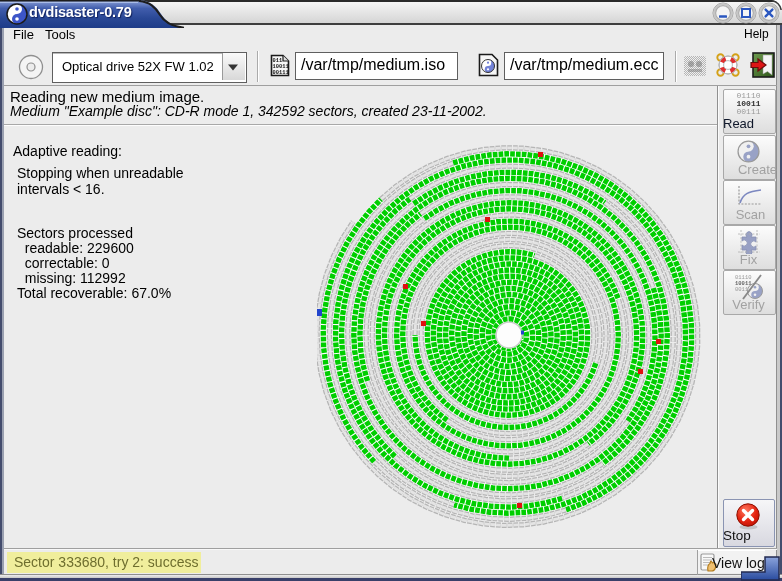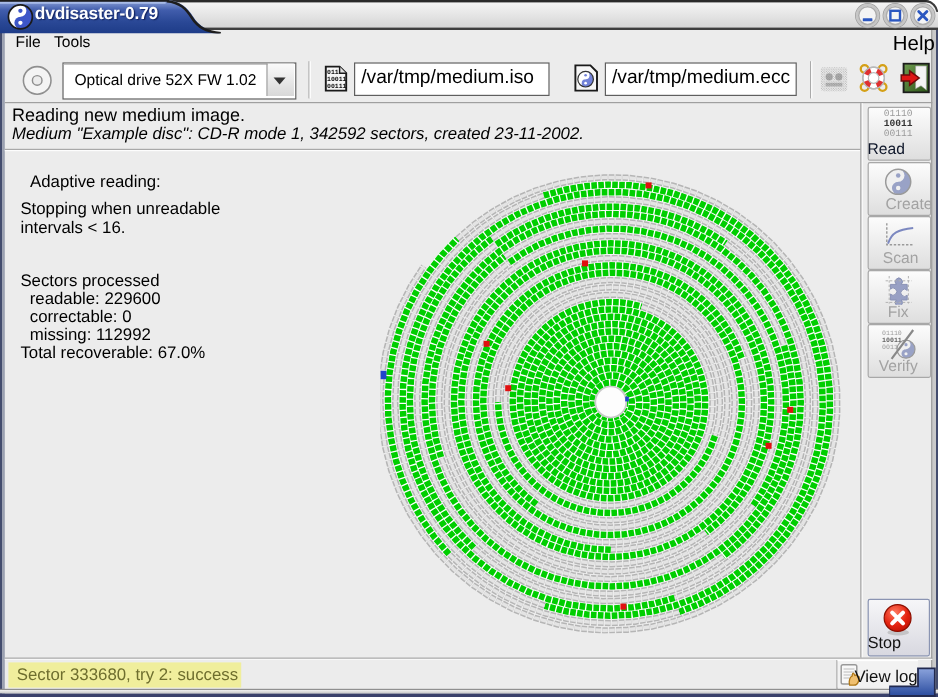--- a/index.html
+++ b/index.html
@@ -86,21 +86,21 @@
       </radialGradient>
     </defs>
  <circle cx="11" cy="11" r="10" fill="url(#wb769)" stroke="#9d9d9d" stroke-width="1"></circle>
  <circle cx="11" cy="11" r="8.9" fill="none" stroke="#c6c6c6" stroke-width="2"></circle>
  <circle cx="11" cy="11" r="7.4" fill="#f4f4f4" stroke="#adadad" stroke-width="1.2"></circle>
     <path d="M7.6,7.6 L14.4,14.4 M14.4,7.6 L7.6,14.4" stroke="#2b57c0" stroke-width="2.4" stroke-linecap="round"></path>
   </svg>
 
 <div class="abs txt" style="left:13px;top:27px;font-size:13px">File</div>
 <div class="abs txt" style="left:45px;top:27px;font-size:13px">Tools</div>
-<div class="abs txt" style="left:744px;top:27px;font-size:17px">Help</div>
+<div class="abs txt" style="left:744px;top:27px;font-size:12px">Help</div>
 
 <div class="abs" style="left:4px;top:85px;width:773px;height:1px;background:#9f9f9f"></div>
 
 <svg class="abs" style="left:17px;top:53px" width="28" height="28" viewBox="0 0 28 28">
  <circle cx="14" cy="14" r="11.5" fill="#f4f4f4" stroke="#8f8f8f" stroke-width="1.3"></circle>
  <circle cx="14" cy="14" r="4" fill="#ececec" stroke="#8f8f8f" stroke-width="1.2"></circle>
 </svg>
 
 <div class="abs" style="left:52px;top:52px;width:193px;height:29px;background:#fff;border:1px solid #5f5f5f"></div>
 <div class="abs" style="left:53px;top:53px;width:191px;height:1px;background:#b9b9b9"></div>
@@ -177,21 +177,21 @@
  <rect x="3" y="1" width="21" height="24" fill="url(#door)" stroke="#1c1c1c" stroke-width="1.6"></rect>
  <path d="M13,3 H22 V23 L17.5,19.5 L13,22 Z" fill="#f4f4f4" stroke="#999" stroke-width="0.5"></path>
  <path d="M1,10.5 H8 V7 L16,13 L8,19 V15.5 H1 Z" fill="#dd1515" stroke="#6d0a0a" stroke-width="1.2"></path>
 </svg>
 
 <div class="abs txt" style="left:10px;top:88px;font-size:15px">Reading new medium image.</div>
 <div class="abs txt" style="left:10px;top:103px;font-style:italic">Medium "Example disc": CD-R mode 1, 342592 sectors, created 23-11-2002.</div>
 <div class="abs" style="left:4px;top:124px;width:713px;height:1px;background:#a8a8a8"></div>
 <div class="abs" style="left:4px;top:125px;width:713px;height:1px;background:#fdfdfd"></div>
 
-<div class="abs txt" style="left:25px;top:143px">Adaptive reading:</div>
+<div class="abs txt" style="left:13px;top:143px">Adaptive reading:</div>
 <div class="abs txt" style="left:17px;top:165px;line-height:16px">Stopping when unreadable<br>intervals &lt; 16.</div>
 <div class="abs txt" style="left:17px;top:226px;line-height:15px">Sectors processed<br>&nbsp;&nbsp;readable: 229600<br>&nbsp;&nbsp;correctable: 0<br>&nbsp;&nbsp;missing: 112992<br>Total recoverable: 67.0%</div>
 
 <svg style="position:absolute;left:317px;top:143px" width="385" height="385" viewBox="0 0 385 385">
     <circle cx="192.0" cy="192.0" r="16.2" fill="none" stroke="#ffffff" stroke-width="6.0"></circle>
     <circle cx="192.0" cy="192.0" r="16.2" fill="none" stroke="#00ce00" stroke-width="5.4" stroke-dasharray="4.7 1.1"></circle>
     <path d="M192.0 176.0L193.7 176.0L195.4 176.1L197.0 176.5L198.7 177.0L200.2 177.7L201.8 178.6L203.2 179.6L204.5 180.7L205.7 182.0L206.7 183.5L207.6 185.0L208.4 186.6L208.9 188.4L209.3 190.1L209.5 192.0L209.5 193.8L209.4 195.6L209.0 197.5L208.4 199.2L207.6 201.0L206.7 202.6L205.6 204.2L204.3 205.6L202.9 206.9L201.3 208.0L199.7 209.0L197.9 209.8L196.0 210.4L194.1 210.8L192.1 211.1L190.1 211.1L188.1 210.9L186.1 210.4L184.2 209.8L182.3 209.0L180.5 208.0L178.9 206.8L177.3 205.4L175.9 203.8L174.7 202.1L173.6 200.3L172.8 198.4L172.1 196.4L171.6 194.3L171.4 192.1L171.4 190.0L171.6 187.8L172.1 185.7L172.8 183.6L173.7 181.6L174.8 179.7L176.1 177.9L177.5 176.2L179.2 174.7L181.0 173.4L183.0 172.3L185.1 171.3L187.2 170.6L189.5 170.1L191.8 169.9L194.1 169.9L196.4 170.1L198.7 170.6L201.0 171.3L203.1 172.3L205.2 173.5L207.1 174.9L208.9 176.5L210.5 178.3L211.9 180.2L213.1 182.3L214.1 184.5L214.9 186.9L215.4 189.3L215.6 191.7L215.6 194.2L215.4 196.7L214.9 199.1L214.1 201.5L213.1 203.8L211.8 206.0L210.3 208.1L208.6 210.0L206.7 211.7L204.6 213.2L202.4 214.5L200.0 215.5L197.5 216.3L195.0 216.9L192.4 217.2L189.7 217.2L187.1 216.9L184.5 216.3L181.9 215.5L179.5 214.4L177.2 213.1L175.0 211.5L173.0 209.7L171.1 207.7L169.5 205.4L168.2 203.1L167.0 200.6L166.2 197.9L165.6 195.2L165.3 192.4L165.3 189.6L165.6 186.9L166.2 184.1L167.1 181.4L168.2 178.8L169.6 176.3L171.3 174.0L173.2 171.9L175.4 170.0L177.7 168.3L180.2 166.8L182.9 165.6L185.7 164.7L188.5 164.1L191.5 163.8L194.4 163.8L197.4 164.1L200.3 164.7L203.1 165.6L205.9 166.8L208.5 168.3L210.9 170.1L213.2 172.1L215.2 174.4L217.0 176.9L218.6 179.5L219.8 182.3L220.8 185.3L221.4 188.3L221.7 191.4L221.7 194.5L221.4 197.6L220.8 200.7L219.8 203.7L218.5 206.5L217.0 209.3L215.1 211.9L213.0 214.2L210.6 216.4L208.0 218.3L205.2 219.9L202.3 221.2L199.2 222.2L196.0 222.9L192.7 223.3L189.5 223.3L186.2 222.9L183.0 222.3L179.8 221.2L176.8 219.9L173.9 218.3L171.2 216.3L168.7 214.1L166.4 211.6L164.4 208.8L162.7 205.9L161.4 202.8L160.3 199.6L159.6 196.3L159.2 192.9L159.2 189.4L159.5 186.0L160.3 182.6L161.3 179.3L162.7 176.1L164.4 173.1L166.5 170.3L168.8 167.6L171.4 165.3L174.3 163.2L177.3 161.4L180.6 159.9L184.0 158.8L187.5 158.1L191.0 157.7L194.6 157.7L198.2 158.0L201.7 158.8L205.2 159.9L208.5 161.3L211.7 163.1L214.7 165.3L217.4 167.7L219.9 170.4L222.1 173.4L223.9 176.6L225.5 180.0L226.6 183.5L227.4 187.2L227.8 190.9L227.9 194.7L227.5 198.4L226.7 202.1L225.6 205.7L224.1 209.2L222.2 212.5L219.9 215.6L217.4 218.5L214.6 221.0L211.5 223.3L208.1 225.3L204.6 226.9L200.9 228.1L197.1 228.9L193.2 229.4L189.3 229.4L185.4 229.0L181.6 228.2L177.8 227.0L174.2 225.4L170.7 223.5L167.5 221.2L164.5 218.5L161.8 215.6L159.4 212.3L157.4 208.9L155.7 205.2L154.4 201.4L153.6 197.4L153.1 193.4L153.1 189.3L153.5 185.2L154.3 181.2L155.5 177.3L157.2 173.5L159.2 169.9L161.6 166.6L164.3 163.5L167.4 160.7L170.8 158.2L174.4 156.1L178.2 154.3L182.2 153.0L186.3 152.1L190.5 151.6L194.7 151.5L198.9 151.9L203.1 152.8L207.2 154.1L211.1 155.8L214.8 157.9L218.3 160.4L221.6 163.2L224.5 166.4L227.1 169.9L229.3 173.6L231.1 177.6L232.5 181.7L233.4 186.0L233.9 190.3L234.0 194.7L233.6 199.1L232.7 203.4L231.4 207.6L229.6 211.7L227.5 215.6L224.9 219.2L221.9 222.6L218.6 225.6L215.0 228.3L211.2 230.6L207.1 232.5L202.8 233.9L198.4 234.9L193.9 235.5L189.3 235.5L184.8 235.1L180.3 234.2L175.9 232.8L171.7 231.0L167.7 228.8L163.9 226.1L160.4 223.1L157.3 219.7L154.5 215.9L152.1 211.9L150.1 207.7L148.6 203.3L147.6 198.7L147.0 194.0L147.0 189.3L147.4 184.6L148.3 180.0L149.7 175.4L151.6 171.1L153.9 166.9L156.6 163.0L159.8 159.4L163.3 156.1L167.1 153.2L171.3 150.8L175.7 148.7L180.2 147.2L185.0 146.1L189.8 145.5L194.7 145.4L199.5 145.9L204.3 146.8L209.0 148.2L213.5 150.2L217.8 152.5L221.9 155.4L225.6 158.6L229.0 162.3L232.0 166.2L234.5 170.5L236.7 175.0L238.3 179.7L239.4 184.6L240.0 189.6L240.1 194.6L239.7 199.7L238.7 204.6L237.2 209.5L235.3 214.1L232.8 218.6L229.9 222.8L226.5 226.6L222.8 230.1L218.7 233.2L214.3 235.9L209.6 238.0L204.8 239.7L199.7 240.9L194.6 241.5L189.4 241.6L184.2 241.2L179.1 240.2L174.1 238.7L169.3 236.7L164.7 234.1L160.4 231.1L156.4 227.7L152.8 223.8L149.6 219.6L146.8 215.1L144.6 210.3L142.8 205.3L141.6 200.1L140.9 194.8L140.8 189.4L141.3 184.1L142.3 178.8L143.8 173.7L145.9 168.7L148.5 163.9L151.6 159.5L155.1 155.4L159.1 151.7L163.4 148.4L168.1 145.5L173.0 143.2L178.2 141.4L183.6 140.1L189.0 139.4L194.5 139.3L200.0 139.7L205.5 140.8L210.8 142.4L215.9 144.5L220.8 147.2L225.4 150.3L229.6 154.0L233.4 158.0L236.8 162.5L239.8 167.3L242.2 172.4L244.1 177.7L245.4 183.2L246.1 188.8L246.2 194.5L245.8 200.1L244.7 205.7L243.1 211.2L240.9 216.5L238.2 221.5L234.9 226.2L231.2 230.6L227.0 234.5L222.5 238.1L217.5 241.1L212.3 243.6L206.8 245.5L201.2 246.9L195.4 247.6L189.6 247.8L183.8 247.3L178.0 246.3L172.4 244.6L167.0 242.4L161.8 239.6L156.9 236.2L152.4 232.4L148.4 228.1L144.7 223.4L141.6 218.4L139.1 213.0L137.1 207.4L135.7 201.6L134.9 195.7L134.7 189.7L135.2 183.7L136.2 177.8L137.9 172.0L140.2 166.4L143.1 161.1L146.5 156.1L150.4 151.5L154.8 147.3L159.6 143.6L164.8 140.3L170.3 137.7L176.1 135.6L182.0 134.2L188.1 133.4L194.3 133.2L200.4 133.6L206.5 134.7L212.4 136.4L218.1 138.8L223.6 141.7L228.7 145.2L233.5 149.2L237.8 153.7L241.6 158.7L244.9 164.0L247.7 169.6L249.8 175.5L251.3 181.6L252.2 187.9L252.4 194.2L251.9 200.5L250.8 206.7L249.0 212.8L246.6 218.7L243.6 224.3L240.1 229.6L236.0 234.5L231.4 238.9L226.3 242.8L220.9 246.2L215.1 249.0L209.0 251.2L202.8 252.8L196.4 253.7L189.9 253.9L183.5 253.4L177.1 252.3L170.8 250.5L164.8 248.1L159.0 245.0L153.6 241.4L148.6 237.2L144.0 232.5L140.0 227.3L136.5 221.7L133.6 215.8L131.3 209.6L129.7 203.2L128.8 196.6L128.6 190.0L129.0 183.4L130.2 176.8L132.0 170.4L134.5 164.2L137.6 158.3L141.3 152.8L145.6 147.6L150.4 143.0L155.7 138.8L161.4 135.2L167.5 132.3L173.8 129.9L180.4 128.3L187.1 127.3L193.9 127.0L200.7 127.5L207.4 128.6L213.9 130.5L220.3 133.0L226.3 136.2L232.0 140.0L237.3 144.4L242.1 149.3L246.4 154.7L250.0 160.6L253.1 166.8L255.5 173.2L257.2 180.0L258.2 186.8L258.5 193.8L258.0 200.7L256.9 207.6L255.0 214.3L252.4 220.8L249.2 227.0L245.3 232.8L240.8 238.2L235.8 243.2L230.3 247.5L224.3 251.3L218.0 254.5L211.3 256.9L204.5 258.7L197.5 259.7L190.4 260.0L183.3 259.6L176.2 258.4L169.3 256.5L162.7 253.9L156.3 250.6L150.4 246.6L144.8 242.0L139.8 236.9L135.3 231.3L131.4 225.2L128.2 218.7L125.7 211.9L123.8 204.9L122.8 197.7L122.4 190.5L122.9 183.2L124.1 176.0L126.0 169.0L128.7 162.2L132.1 155.7L136.1 149.6L140.8 143.9L146.0 138.7L151.7 134.1L157.9 130.2L164.5 126.9L171.5 124.3L178.6 122.4L186.0 121.3L193.4 120.9L200.8 121.3L208.2 122.6L215.3 124.5L222.3 127.2L229.0 130.7L235.2 134.8L241.0 139.5L246.3 144.9L251.0 150.7L255.1 157.1L258.5 163.8L261.2 170.9L263.1 178.2L264.2 185.7L264.6 193.2L264.2 200.8L263.0 208.3L261.0 215.7L258.2 222.8L254.7 229.6L250.6 236.0L245.7 241.9L240.3 247.3L234.3 252.2L227.8 256.3L221.0 259.8L213.8 262.6L206.3 264.6L198.6 265.8L190.9 266.1L183.2 265.7L175.5 264.5L168.0 262.5L160.7 259.7L153.8 256.1L147.2 251.9L141.2 247.0L135.6 241.4L130.7 235.3L126.4 228.7L122.8 221.7L120.0 214.4L118.0 206.8L116.7 199.0L116.3 191.1L116.7 183.2L118.0 175.3L120.0 167.7L122.9 160.2L126.5 153.1L130.8 146.5L135.8 140.2L141.4 134.6L147.7 129.5L154.4 125.2L161.5 121.5L169.0 118.6L176.8 116.5L184.7 115.2L192.8 114.8L200.8 115.2L208.8 116.4L216.7 118.5L224.2 121.4L231.5 125.1L238.3 129.5L244.6 134.6L250.4 140.3L255.6 146.6L260.1 153.5L263.8 160.7L266.8 168.4L268.9 176.3L270.3 184.4L270.7 192.6L270.3 200.8L269.1 209.0L267.0 217.0L264.1 224.7L260.4 232.1L255.9 239.1L250.7 245.5L244.9 251.5L238.4 256.7L231.5 261.3L224.1 265.1L216.3 268.2L208.2 270.4L200.0 271.8L191.6 272.3L183.2 271.9L174.9 270.6L166.7 268.5L158.9 265.5L151.3 261.8L144.2 257.2L137.6 252.0L131.5 246.0L126.1 239.5L121.5 232.4L117.5 224.8L114.4 216.9L112.1 208.7L110.7 200.3L110.2 191.8L110.6 183.2L111.8 174.7L114.0 166.4L117.0 158.4L120.8 150.7L125.4 143.4L130.8 136.7L136.8 130.5L143.5 125.0L150.7 120.2L158.4 116.2L166.4 113.0L174.8 110.7L183.4 109.2L192.0 108.7L200.7 109.0L209.4 110.3L217.8 112.5" fill="none" stroke="#ffffff" stroke-width="6.0"></path>
     <path d="M192.0 176.0L193.7 176.0L195.4 176.1L197.0 176.5L198.7 177.0L200.2 177.7L201.8 178.6L203.2 179.6L204.5 180.7L205.7 182.0L206.7 183.5L207.6 185.0L208.4 186.6L208.9 188.4L209.3 190.1L209.5 192.0L209.5 193.8L209.4 195.6L209.0 197.5L208.4 199.2L207.6 201.0L206.7 202.6L205.6 204.2L204.3 205.6L202.9 206.9L201.3 208.0L199.7 209.0L197.9 209.8L196.0 210.4L194.1 210.8L192.1 211.1L190.1 211.1L188.1 210.9L186.1 210.4L184.2 209.8L182.3 209.0L180.5 208.0L178.9 206.8L177.3 205.4L175.9 203.8L174.7 202.1L173.6 200.3L172.8 198.4L172.1 196.4L171.6 194.3L171.4 192.1L171.4 190.0L171.6 187.8L172.1 185.7L172.8 183.6L173.7 181.6L174.8 179.7L176.1 177.9L177.5 176.2L179.2 174.7L181.0 173.4L183.0 172.3L185.1 171.3L187.2 170.6L189.5 170.1L191.8 169.9L194.1 169.9L196.4 170.1L198.7 170.6L201.0 171.3L203.1 172.3L205.2 173.5L207.1 174.9L208.9 176.5L210.5 178.3L211.9 180.2L213.1 182.3L214.1 184.5L214.9 186.9L215.4 189.3L215.6 191.7L215.6 194.2L215.4 196.7L214.9 199.1L214.1 201.5L213.1 203.8L211.8 206.0L210.3 208.1L208.6 210.0L206.7 211.7L204.6 213.2L202.4 214.5L200.0 215.5L197.5 216.3L195.0 216.9L192.4 217.2L189.7 217.2L187.1 216.9L184.5 216.3L181.9 215.5L179.5 214.4L177.2 213.1L175.0 211.5L173.0 209.7L171.1 207.7L169.5 205.4L168.2 203.1L167.0 200.6L166.2 197.9L165.6 195.2L165.3 192.4L165.3 189.6L165.6 186.9L166.2 184.1L167.1 181.4L168.2 178.8L169.6 176.3L171.3 174.0L173.2 171.9L175.4 170.0L177.7 168.3L180.2 166.8L182.9 165.6L185.7 164.7L188.5 164.1L191.5 163.8L194.4 163.8L197.4 164.1L200.3 164.7L203.1 165.6L205.9 166.8L208.5 168.3L210.9 170.1L213.2 172.1L215.2 174.4L217.0 176.9L218.6 179.5L219.8 182.3L220.8 185.3L221.4 188.3L221.7 191.4L221.7 194.5L221.4 197.6L220.8 200.7L219.8 203.7L218.5 206.5L217.0 209.3L215.1 211.9L213.0 214.2L210.6 216.4L208.0 218.3L205.2 219.9L202.3 221.2L199.2 222.2L196.0 222.9L192.7 223.3L189.5 223.3L186.2 222.9L183.0 222.3L179.8 221.2L176.8 219.9L173.9 218.3L171.2 216.3L168.7 214.1L166.4 211.6L164.4 208.8L162.7 205.9L161.4 202.8L160.3 199.6L159.6 196.3L159.2 192.9L159.2 189.4L159.5 186.0L160.3 182.6L161.3 179.3L162.7 176.1L164.4 173.1L166.5 170.3L168.8 167.6L171.4 165.3L174.3 163.2L177.3 161.4L180.6 159.9L184.0 158.8L187.5 158.1L191.0 157.7L194.6 157.7L198.2 158.0L201.7 158.8L205.2 159.9L208.5 161.3L211.7 163.1L214.7 165.3L217.4 167.7L219.9 170.4L222.1 173.4L223.9 176.6L225.5 180.0L226.6 183.5L227.4 187.2L227.8 190.9L227.9 194.7L227.5 198.4L226.7 202.1L225.6 205.7L224.1 209.2L222.2 212.5L219.9 215.6L217.4 218.5L214.6 221.0L211.5 223.3L208.1 225.3L204.6 226.9L200.9 228.1L197.1 228.9L193.2 229.4L189.3 229.4L185.4 229.0L181.6 228.2L177.8 227.0L174.2 225.4L170.7 223.5L167.5 221.2L164.5 218.5L161.8 215.6L159.4 212.3L157.4 208.9L155.7 205.2L154.4 201.4L153.6 197.4L153.1 193.4L153.1 189.3L153.5 185.2L154.3 181.2L155.5 177.3L157.2 173.5L159.2 169.9L161.6 166.6L164.3 163.5L167.4 160.7L170.8 158.2L174.4 156.1L178.2 154.3L182.2 153.0L186.3 152.1L190.5 151.6L194.7 151.5L198.9 151.9L203.1 152.8L207.2 154.1L211.1 155.8L214.8 157.9L218.3 160.4L221.6 163.2L224.5 166.4L227.1 169.9L229.3 173.6L231.1 177.6L232.5 181.7L233.4 186.0L233.9 190.3L234.0 194.7L233.6 199.1L232.7 203.4L231.4 207.6L229.6 211.7L227.5 215.6L224.9 219.2L221.9 222.6L218.6 225.6L215.0 228.3L211.2 230.6L207.1 232.5L202.8 233.9L198.4 234.9L193.9 235.5L189.3 235.5L184.8 235.1L180.3 234.2L175.9 232.8L171.7 231.0L167.7 228.8L163.9 226.1L160.4 223.1L157.3 219.7L154.5 215.9L152.1 211.9L150.1 207.7L148.6 203.3L147.6 198.7L147.0 194.0L147.0 189.3L147.4 184.6L148.3 180.0L149.7 175.4L151.6 171.1L153.9 166.9L156.6 163.0L159.8 159.4L163.3 156.1L167.1 153.2L171.3 150.8L175.7 148.7L180.2 147.2L185.0 146.1L189.8 145.5L194.7 145.4L199.5 145.9L204.3 146.8L209.0 148.2L213.5 150.2L217.8 152.5L221.9 155.4L225.6 158.6L229.0 162.3L232.0 166.2L234.5 170.5L236.7 175.0L238.3 179.7L239.4 184.6L240.0 189.6L240.1 194.6L239.7 199.7L238.7 204.6L237.2 209.5L235.3 214.1L232.8 218.6L229.9 222.8L226.5 226.6L222.8 230.1L218.7 233.2L214.3 235.9L209.6 238.0L204.8 239.7L199.7 240.9L194.6 241.5L189.4 241.6L184.2 241.2L179.1 240.2L174.1 238.7L169.3 236.7L164.7 234.1L160.4 231.1L156.4 227.7L152.8 223.8L149.6 219.6L146.8 215.1L144.6 210.3L142.8 205.3L141.6 200.1L140.9 194.8L140.8 189.4L141.3 184.1L142.3 178.8L143.8 173.7L145.9 168.7L148.5 163.9L151.6 159.5L155.1 155.4L159.1 151.7L163.4 148.4L168.1 145.5L173.0 143.2L178.2 141.4L183.6 140.1L189.0 139.4L194.5 139.3L200.0 139.7L205.5 140.8L210.8 142.4L215.9 144.5L220.8 147.2L225.4 150.3L229.6 154.0L233.4 158.0L236.8 162.5L239.8 167.3L242.2 172.4L244.1 177.7L245.4 183.2L246.1 188.8L246.2 194.5L245.8 200.1L244.7 205.7L243.1 211.2L240.9 216.5L238.2 221.5L234.9 226.2L231.2 230.6L227.0 234.5L222.5 238.1L217.5 241.1L212.3 243.6L206.8 245.5L201.2 246.9L195.4 247.6L189.6 247.8L183.8 247.3L178.0 246.3L172.4 244.6L167.0 242.4L161.8 239.6L156.9 236.2L152.4 232.4L148.4 228.1L144.7 223.4L141.6 218.4L139.1 213.0L137.1 207.4L135.7 201.6L134.9 195.7L134.7 189.7L135.2 183.7L136.2 177.8L137.9 172.0L140.2 166.4L143.1 161.1L146.5 156.1L150.4 151.5L154.8 147.3L159.6 143.6L164.8 140.3L170.3 137.7L176.1 135.6L182.0 134.2L188.1 133.4L194.3 133.2L200.4 133.6L206.5 134.7L212.4 136.4L218.1 138.8L223.6 141.7L228.7 145.2L233.5 149.2L237.8 153.7L241.6 158.7L244.9 164.0L247.7 169.6L249.8 175.5L251.3 181.6L252.2 187.9L252.4 194.2L251.9 200.5L250.8 206.7L249.0 212.8L246.6 218.7L243.6 224.3L240.1 229.6L236.0 234.5L231.4 238.9L226.3 242.8L220.9 246.2L215.1 249.0L209.0 251.2L202.8 252.8L196.4 253.7L189.9 253.9L183.5 253.4L177.1 252.3L170.8 250.5L164.8 248.1L159.0 245.0L153.6 241.4L148.6 237.2L144.0 232.5L140.0 227.3L136.5 221.7L133.6 215.8L131.3 209.6L129.7 203.2L128.8 196.6L128.6 190.0L129.0 183.4L130.2 176.8L132.0 170.4L134.5 164.2L137.6 158.3L141.3 152.8L145.6 147.6L150.4 143.0L155.7 138.8L161.4 135.2L167.5 132.3L173.8 129.9L180.4 128.3L187.1 127.3L193.9 127.0L200.7 127.5L207.4 128.6L213.9 130.5L220.3 133.0L226.3 136.2L232.0 140.0L237.3 144.4L242.1 149.3L246.4 154.7L250.0 160.6L253.1 166.8L255.5 173.2L257.2 180.0L258.2 186.8L258.5 193.8L258.0 200.7L256.9 207.6L255.0 214.3L252.4 220.8L249.2 227.0L245.3 232.8L240.8 238.2L235.8 243.2L230.3 247.5L224.3 251.3L218.0 254.5L211.3 256.9L204.5 258.7L197.5 259.7L190.4 260.0L183.3 259.6L176.2 258.4L169.3 256.5L162.7 253.9L156.3 250.6L150.4 246.6L144.8 242.0L139.8 236.9L135.3 231.3L131.4 225.2L128.2 218.7L125.7 211.9L123.8 204.9L122.8 197.7L122.4 190.5L122.9 183.2L124.1 176.0L126.0 169.0L128.7 162.2L132.1 155.7L136.1 149.6L140.8 143.9L146.0 138.7L151.7 134.1L157.9 130.2L164.5 126.9L171.5 124.3L178.6 122.4L186.0 121.3L193.4 120.9L200.8 121.3L208.2 122.6L215.3 124.5L222.3 127.2L229.0 130.7L235.2 134.8L241.0 139.5L246.3 144.9L251.0 150.7L255.1 157.1L258.5 163.8L261.2 170.9L263.1 178.2L264.2 185.7L264.6 193.2L264.2 200.8L263.0 208.3L261.0 215.7L258.2 222.8L254.7 229.6L250.6 236.0L245.7 241.9L240.3 247.3L234.3 252.2L227.8 256.3L221.0 259.8L213.8 262.6L206.3 264.6L198.6 265.8L190.9 266.1L183.2 265.7L175.5 264.5L168.0 262.5L160.7 259.7L153.8 256.1L147.2 251.9L141.2 247.0L135.6 241.4L130.7 235.3L126.4 228.7L122.8 221.7L120.0 214.4L118.0 206.8L116.7 199.0L116.3 191.1L116.7 183.2L118.0 175.3L120.0 167.7L122.9 160.2L126.5 153.1L130.8 146.5L135.8 140.2L141.4 134.6L147.7 129.5L154.4 125.2L161.5 121.5L169.0 118.6L176.8 116.5L184.7 115.2L192.8 114.8L200.8 115.2L208.8 116.4L216.7 118.5L224.2 121.4L231.5 125.1L238.3 129.5L244.6 134.6L250.4 140.3L255.6 146.6L260.1 153.5L263.8 160.7L266.8 168.4L268.9 176.3L270.3 184.4L270.7 192.6L270.3 200.8L269.1 209.0L267.0 217.0L264.1 224.7L260.4 232.1L255.9 239.1L250.7 245.5L244.9 251.5L238.4 256.7L231.5 261.3L224.1 265.1L216.3 268.2L208.2 270.4L200.0 271.8L191.6 272.3L183.2 271.9L174.9 270.6L166.7 268.5L158.9 265.5L151.3 261.8L144.2 257.2L137.6 252.0L131.5 246.0L126.1 239.5L121.5 232.4L117.5 224.8L114.4 216.9L112.1 208.7L110.7 200.3L110.2 191.8L110.6 183.2L111.8 174.7L114.0 166.4L117.0 158.4L120.8 150.7L125.4 143.4L130.8 136.7L136.8 130.5L143.5 125.0L150.7 120.2L158.4 116.2L166.4 113.0L174.8 110.7L183.4 109.2L192.0 108.7L200.7 109.0L209.4 110.3L217.8 112.5" fill="none" stroke="#00ce00" stroke-width="5.4" stroke-dasharray="4.7 1.1"></path>
     <path d="M217.8 112.5L225.9 115.5L233.7 119.3L241.1 123.9L247.9 129.2L254.1 135.3L259.7 141.9L264.6 149.1L268.7 156.8L272.1 164.9L274.5 173.3L276.1 181.9L276.8 190.6L276.6 199.4L275.5 208.1L273.5 216.6L270.6 224.9L266.9 232.9L262.3 240.5L257.0 247.6L251.0 254.0L244.4 259.9L237.2 265.0L229.4 269.4L221.3 272.9L212.8 275.6L204.1 277.4L195.2 278.3L186.3 278.3L177.4 277.3L168.7 275.4L160.1 272.7L151.9 269.1L144.1 264.6L136.8 259.3L130.1 253.4L124.0 246.7L118.7 239.5L114.1 231.7L110.3 223.5L107.4 214.9L105.4 206.1L104.3 197.1L104.1 188.0L104.9 178.9L106.6 170.0L109.3 161.3L112.8 152.9L117.2 144.8L122.3 137.3L128.3 130.4L134.9 124.0L142.2 118.4L150.0 113.6L158.3 109.6L166.9 106.4L175.9 104.2L185.0 102.9L194.2 102.6L203.4 103.2L212.6 104.7L221.5 107.2L230.1 110.6L238.4 114.9L246.1 120.0L253.3 125.9L259.9 132.5L265.8 139.8L270.8 147.6L275.1 156.0L278.5 164.7L280.9 173.7L282.4 183.0L283.0 192.4L282.5 201.8L281.2 211.1L278.8 220.2" fill="none" stroke="#ececec" stroke-width="6.1"></path>
     <path d="M217.8 112.5L225.9 115.5L233.7 119.3L241.1 123.9L247.9 129.2L254.1 135.3L259.7 141.9L264.6 149.1L268.7 156.8L272.1 164.9L274.5 173.3L276.1 181.9L276.8 190.6L276.6 199.4L275.5 208.1L273.5 216.6L270.6 224.9L266.9 232.9L262.3 240.5L257.0 247.6L251.0 254.0L244.4 259.9L237.2 265.0L229.4 269.4L221.3 272.9L212.8 275.6L204.1 277.4L195.2 278.3L186.3 278.3L177.4 277.3L168.7 275.4L160.1 272.7L151.9 269.1L144.1 264.6L136.8 259.3L130.1 253.4L124.0 246.7L118.7 239.5L114.1 231.7L110.3 223.5L107.4 214.9L105.4 206.1L104.3 197.1L104.1 188.0L104.9 178.9L106.6 170.0L109.3 161.3L112.8 152.9L117.2 144.8L122.3 137.3L128.3 130.4L134.9 124.0L142.2 118.4L150.0 113.6L158.3 109.6L166.9 106.4L175.9 104.2L185.0 102.9L194.2 102.6L203.4 103.2L212.6 104.7L221.5 107.2L230.1 110.6L238.4 114.9L246.1 120.0L253.3 125.9L259.9 132.5L265.8 139.8L270.8 147.6L275.1 156.0L278.5 164.7L280.9 173.7L282.4 183.0L283.0 192.4L282.5 201.8L281.2 211.1L278.8 220.2" fill="none" stroke="#b5b5b5" stroke-width="5.3" stroke-dasharray="4.7 1.1"></path>

